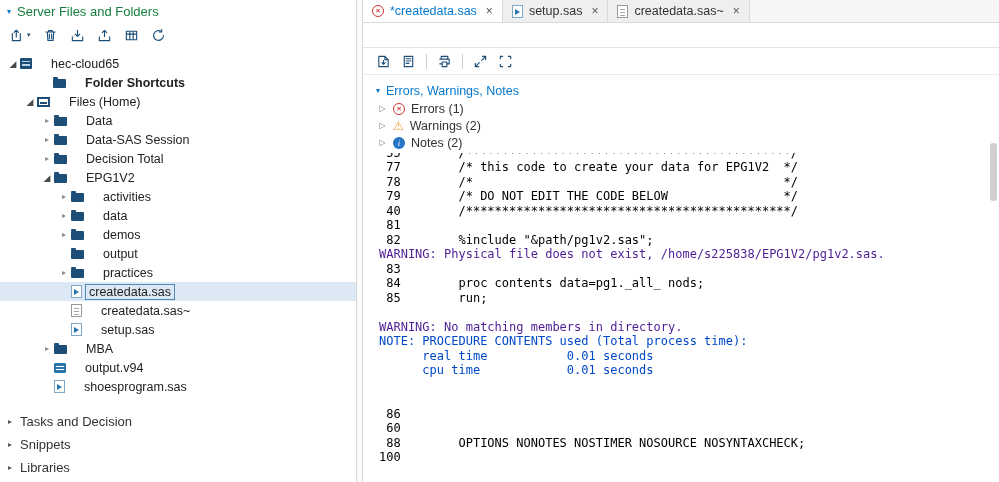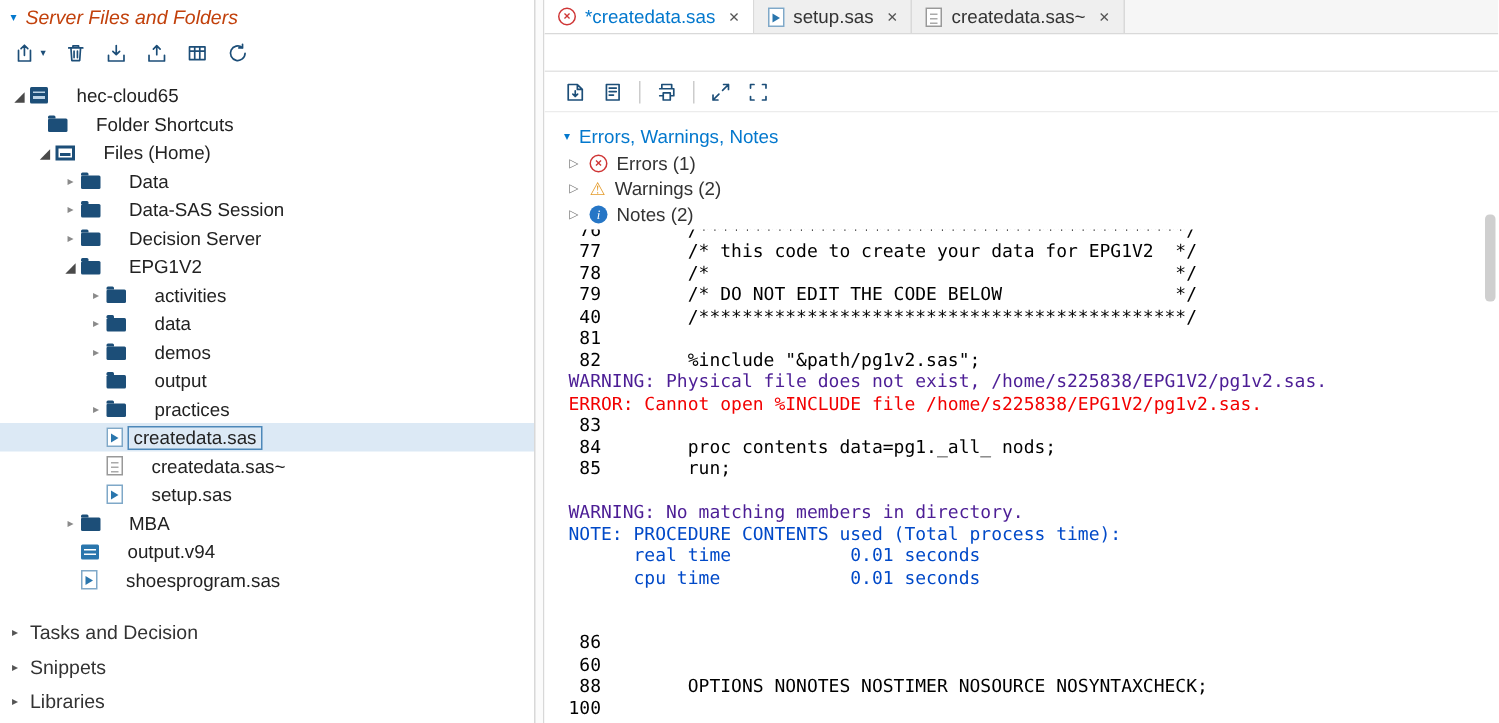--- a/index.html
+++ b/index.html
@@ -3,21 +3,21 @@
 <meta charset="utf-8">
 <style>
   * { box-sizing: border-box; }
   body { margin:0; font-family:"Liberation Sans", sans-serif; background:#fff; width:999px; height:482px; overflow:hidden; }
   .app { display:flex; width:999px; height:482px; }
 
   
   .sidebar { width:356px; flex:none; display:flex; flex-direction:column; background:#fff; overflow:hidden; }
   .sb-header { height:22px; display:flex; align-items:center; padding-left:7px; flex:none; cursor:pointer; }
   .sb-header .tri { color:#0378cd; font-size:8px; margin-right:6px; }
-  .sb-title { color:#c2410c; font-size:13px;font-style:italic; }
+  .sb-title { color:#15803d; font-size:13px; }
   .sb-toolbar { height:26px; display:flex; align-items:center; gap:12px; padding-left:10px; flex:none; }
   .tbtn { display:inline-flex; align-items:center; cursor:pointer; }
   .caret { font-size:7px; color:#1c4e78; margin-left:2px; }
   .tree { height:362px; flex:none; padding-top:6px; overflow:hidden; }
   .tree-row { height:19px; display:flex; align-items:center; font-size:12.5px; color:#222; cursor:pointer; }
   .tree-row.sel { background:#dce9f5; }
   .exp { width:14px; flex:none; font-size:8px; color:#8a8a8a; text-align:center; cursor:pointer; }
   .exp.open { color:#4a4a4a; font-size:9px; }
   .tree-label { margin-left:19px; white-space:nowrap; }
   .sel .tree-label { border:1px solid #4d88b9; padding:0 3px; margin-left:3px; }
@@ -117,21 +117,21 @@
             <path d="M11.4 1.6 V4.2 H8.8"></path>
           </svg>
         </span>
       </div>
     <div class="tree" id="tree">
         <div class="tree-row" style="padding-left: 6px;">
           <span class="exp open">◢</span>
           <span class="ic ic-server"></span>
           <span class="tree-label">hec-cloud65</span>
         </div>
-        <div class="tree-row" style="padding-left: 18px;">
+        <div class="tree-row" style="padding-left: 39px; font-weight: bold;">
           <span class="exp"></span>
           <span class="ic ic-folder"></span>
           <span class="tree-label">Folder Shortcuts</span>
         </div>
         <div class="tree-row" style="padding-left: 23px;">
           <span class="exp open">◢</span>
           <span class="ic ic-home"></span>
           <span class="tree-label">Files (Home)</span>
         </div>
         <div class="tree-row" style="padding-left: 40px;">
@@ -140,21 +140,21 @@
           <span class="tree-label">Data</span>
         </div>
         <div class="tree-row" style="padding-left: 40px;">
           <span class="exp">▸</span>
           <span class="ic ic-folder"></span>
           <span class="tree-label">Data-SAS Session</span>
         </div>
         <div class="tree-row" style="padding-left: 40px;">
           <span class="exp">▸</span>
           <span class="ic ic-folder"></span>
-          <span class="tree-label">Decision Server</span>
+          <span class="tree-label">Decision Total</span>
         </div>
         <div class="tree-row" style="padding-left: 40px;">
           <span class="exp open">◢</span>
           <span class="ic ic-folder"></span>
           <span class="tree-label">EPG1V2</span>
         </div>
         <div class="tree-row" style="padding-left: 57px;">
           <span class="exp">▸</span>
           <span class="ic ic-folder"></span>
           <span class="tree-label">activities</span>
@@ -301,29 +301,28 @@
               <span>Warnings (2)</span>
             </div>
             <div class="msg-item">
               <span class="arr">▷</span>
               <span class="ic-circle-info">i</span>
               <span>Notes (2)</span>
             </div>
           </div>
       </div>
       <div class="log" id="log-lines">
-          <div class="ll code partial"> 76        /*********************************************/</div>
+          <div class="ll code partial"> 55        /*********************************************/</div>
           <div class="ll code"> 77        /* this code to create your data for EPG1V2  */</div>
           <div class="ll code"> 78        /*                                           */</div>
           <div class="ll code"> 79        /* DO NOT EDIT THE CODE BELOW                */</div>
           <div class="ll code"> 40        /*********************************************/</div>
           <div class="ll code"> 81        </div>
           <div class="ll code"> 82        %include "&amp;path/pg1v2.sas";</div>
           <div class="ll warning">WARNING: Physical file does not exist, /home/s225838/EPG1V2/pg1v2.sas.</div>
-          <div class="ll error">ERROR: Cannot open %INCLUDE file /home/s225838/EPG1V2/pg1v2.sas.</div>
           <div class="ll code"> 83        </div>
           <div class="ll code"> 84        proc contents data=pg1._all_ nods;</div>
           <div class="ll code"> 85        run;</div>
           <div class="ll blank">&nbsp;</div>
           <div class="ll warning">WARNING: No matching members in directory.</div>
           <div class="ll note">NOTE: PROCEDURE CONTENTS used (Total process time):</div>
           <div class="ll note">      real time           0.01 seconds</div>
           <div class="ll note">      cpu time            0.01 seconds</div>
           <div class="ll blank">&nbsp;</div>
           <div class="ll blank">&nbsp;</div>

